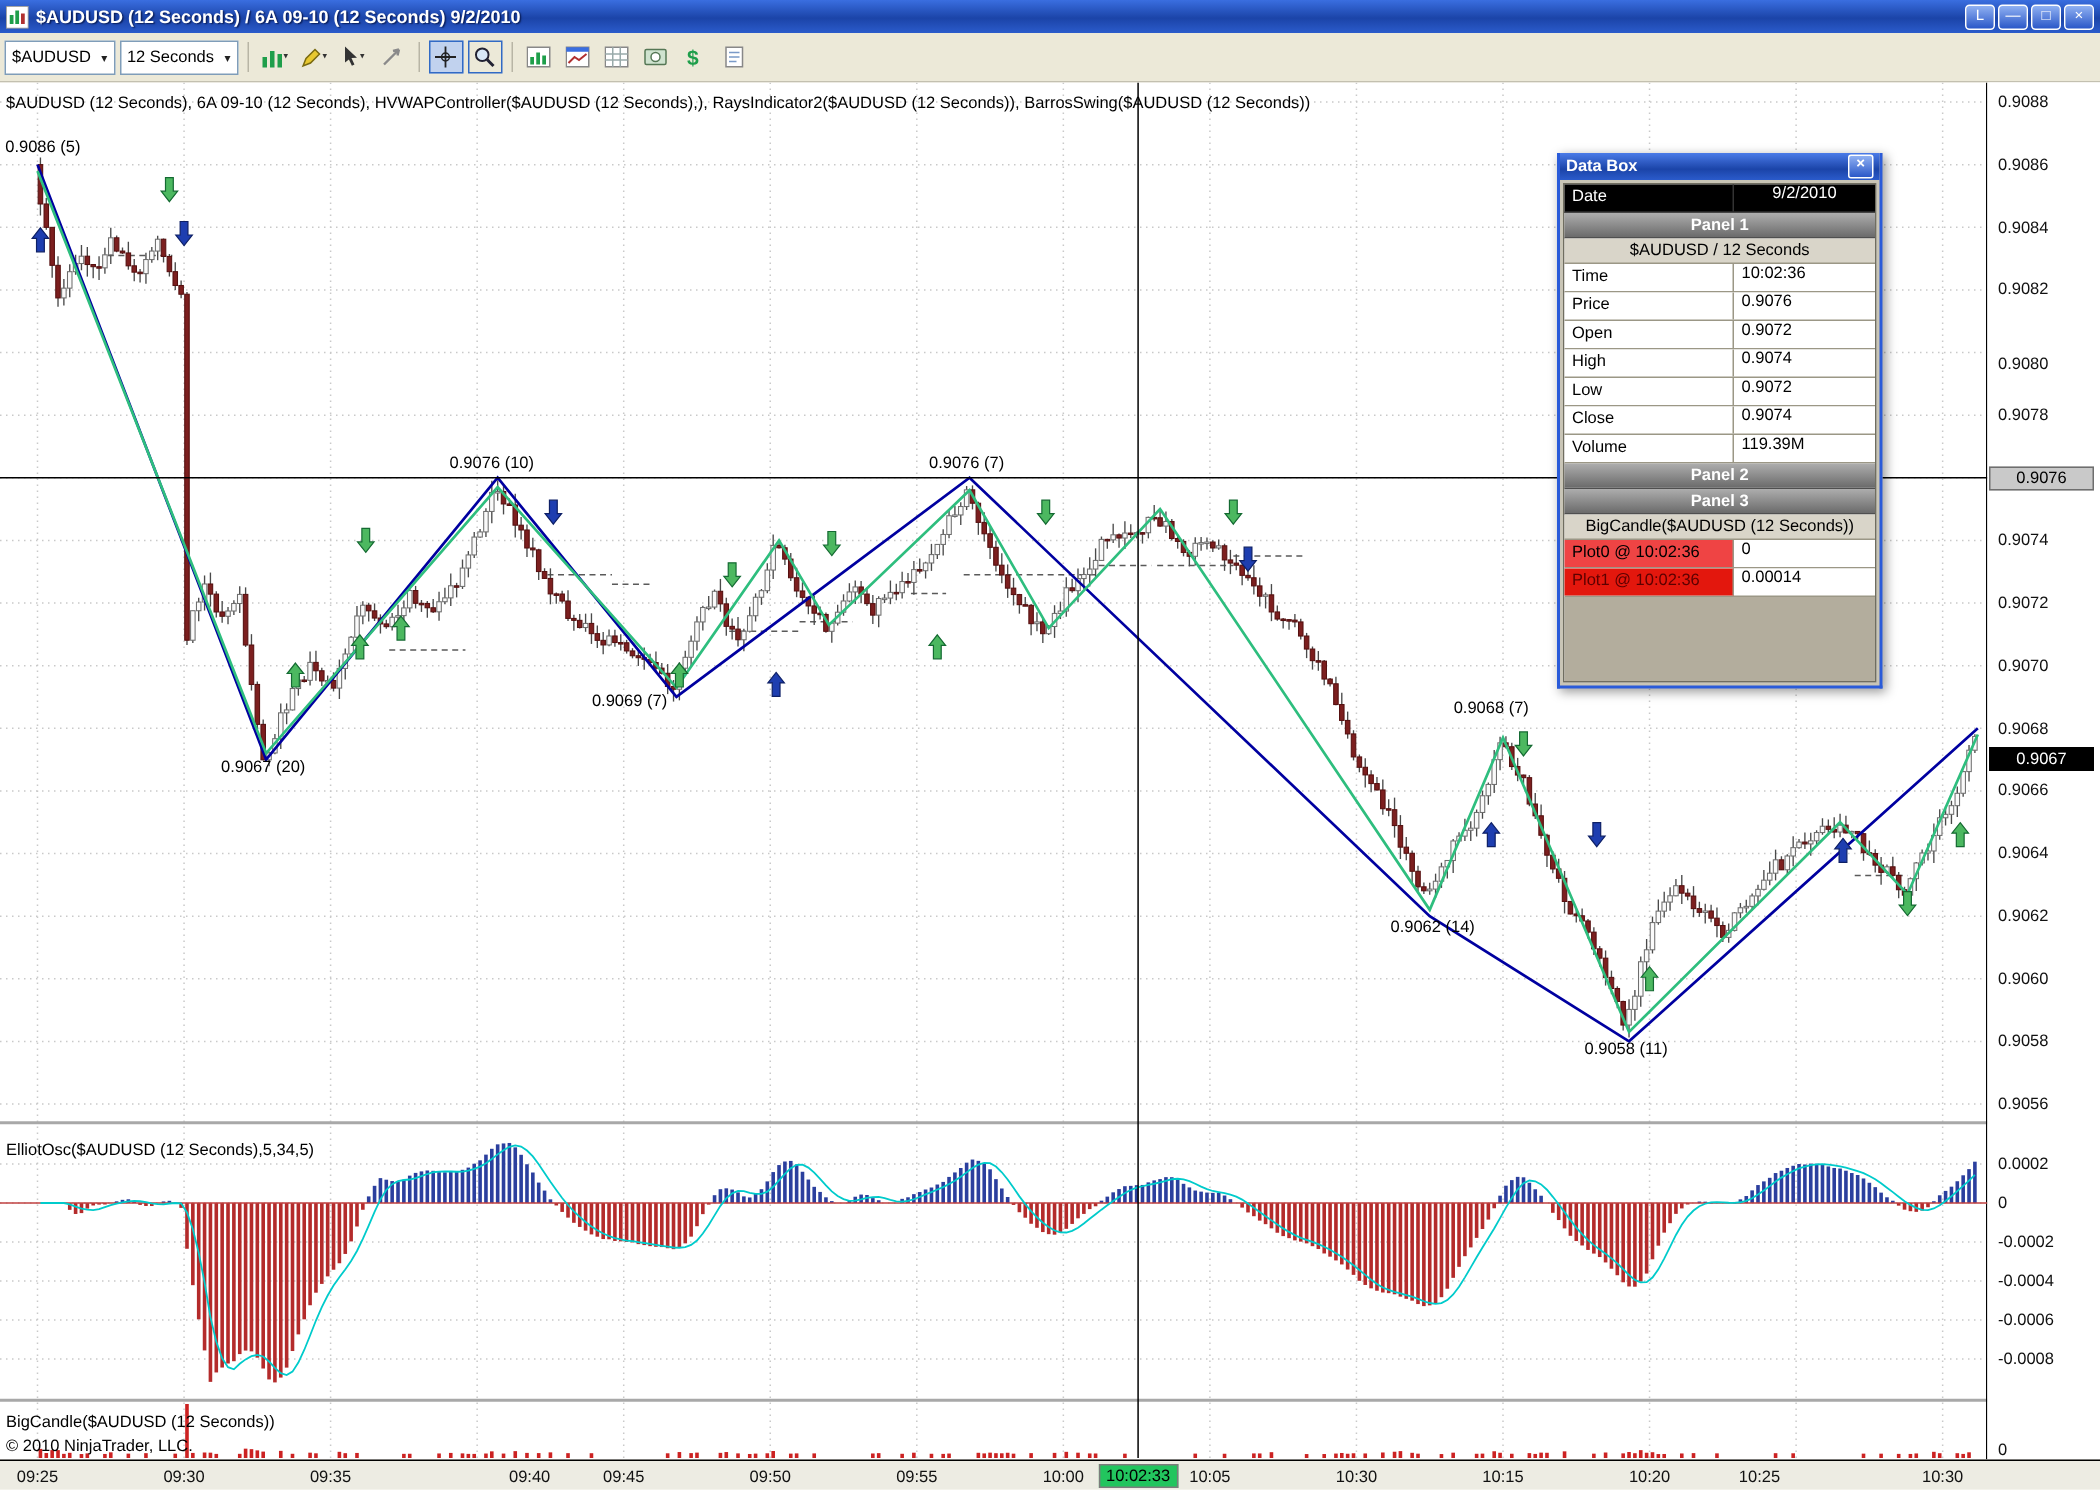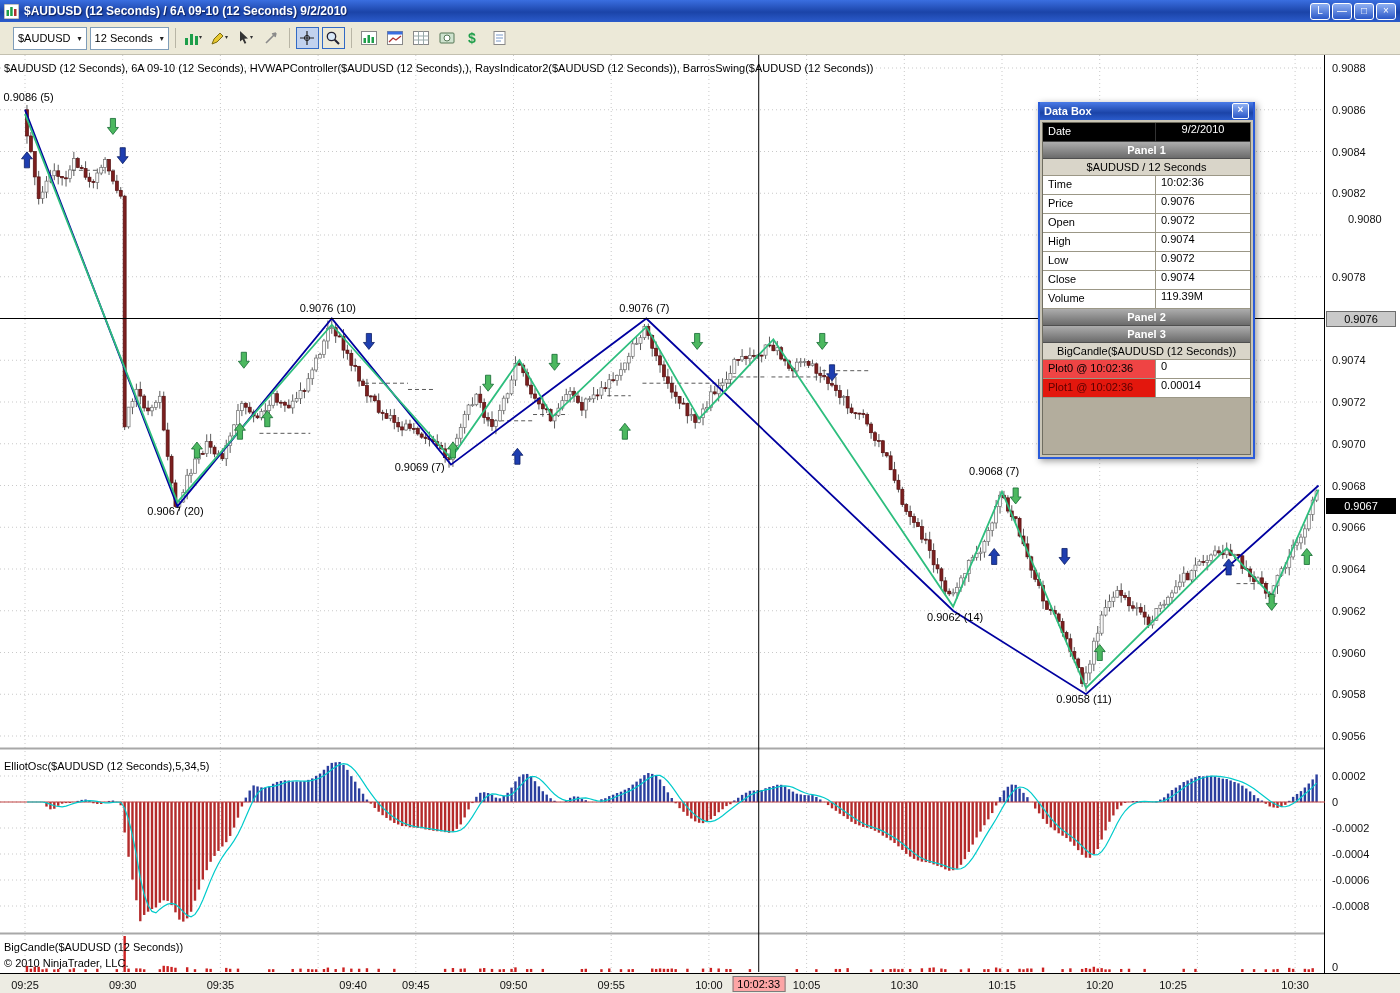--- a/index.html
+++ b/index.html
@@ -6,21 +6,21 @@
   body{width:1400px;height:993px;overflow:hidden;background:#ECE9D8;font-family:"Liberation Sans",sans-serif}
   .window{position:relative;width:1400px;height:936px}
 
   
   .titlebar{height:22px;background:linear-gradient(180deg,#3A6EE0 0%,#1B44A8 55%,#2B5BCB 100%);display:flex;align-items:center;padding:0 4px;gap:5px}
   .titlebar .title{color:#fff;font-weight:bold;font-size:12px;flex:1;white-space:nowrap;text-shadow:1px 1px 1px #0A1E5A}
   .winbtns{display:flex;gap:2px;align-items:center}
   .winbtn{width:20px;height:17px;border:1px solid #fff;border-radius:3px;background:linear-gradient(180deg,#8FB0F2,#2B58C8);color:#fff;font-size:10px;line-height:14px;text-align:center;padding:0;cursor:pointer;font-family:"Liberation Sans",sans-serif}
 
   
-  .toolbar{height:28px;background:#ECE9D8;border-bottom:1px solid #C3C0B0;display:flex;align-items:center;padding:2px 13px;gap:3px}
+  .toolbar{height:28px;background:#ECE9D8;border-bottom:1px solid #C3C0B0;display:flex;align-items:center;padding:2px 3px;gap:3px}
   .combo{height:21px;background:#fff;border:1px solid #7F9DB9;display:flex;align-items:center;font-size:11px;padding:0 4px;gap:7px;cursor:pointer}
   .caret{font-size:8px;color:#222}
   .tbtn{width:23px;height:22px;display:flex;align-items:center;justify-content:center;border:1px solid transparent;background:transparent;padding:0;cursor:pointer}
   .tbtn.pressed{border:1px solid #316AC5;background:#C1D2EE}
   .tbtn.hover{border:1px solid #316AC5}
   .sep{width:1px;height:20px;background:#B8B5A5;margin:0 3px}
 
   
   .chart-area{position:relative;width:1400px;height:943px;background:#fff}
   #chart-svg{position:absolute;left:0;top:0;display:block}
@@ -30,21 +30,21 @@
   
   #right-axis{position:absolute;left:1325px;top:0;width:75px;height:918px;background:#fff}
   .pa-label{position:absolute;left:7px;transform:translateY(-50%);font-size:11px;color:#111;white-space:nowrap}
   .pm{position:absolute;left:1px;width:68px;text-align:center;font-size:11px;padding:1px 0;transform:none}
   .pm.cross{background:#C9C9C9;border:1px solid #6E6E6E;color:#000}
   .pm.last{background:#000;border:1px solid #000;color:#fff}
 
   
   #time-axis{position:absolute;left:0;top:918px;width:1400px;height:25px;background:#EDECE3;border-top:1px solid #000}
   .ta-label{position:absolute;top:5px;transform:translateX(-50%);font-size:11px;color:#111;white-space:nowrap}
-  .ta-cross{position:absolute;top:2px;transform:translateX(-50%);background:#fca5a5;border:1px solid #7C7C7C;padding:1px 4px;font-size:11px;color:#000;white-space:nowrap}
+  .ta-cross{position:absolute;top:2px;transform:translateX(-50%);background:#22c55e;border:1px solid #7C7C7C;padding:1px 4px;font-size:11px;color:#000;white-space:nowrap}
 
   
   #databox{position:absolute;left:1038px;top:47px;width:213px;background:#C9C5B6;border:2px solid #2A5BD9;border-top:none;box-shadow:2px 2px 7px rgba(0,0,0,.4)}
   .db-title{height:18px;background:linear-gradient(180deg,#4A7BE8 0%,#1B44A8 60%,#2B5BCB 100%);color:#fff;font-weight:bold;font-size:11px;display:flex;align-items:center;justify-content:space-between;padding:0 4px}
   .db-close{width:15px;height:14px;background:linear-gradient(180deg,#8FB0F2,#2B58C8);border:1px solid #fff;border-radius:2px;color:#fff;font-size:10px;line-height:12px;text-align:center;cursor:pointer}
   .db-body{margin:2px;border:1px solid #6F6D60;background:#fff;display:flex;flex-direction:column}
   .db-row{display:flex;border-bottom:1px solid #9B9786;font-size:11px;background:#fff;min-height:18px;align-items:stretch}
   .db-row .c1{width:102px;padding:2px 5px;border-right:1px solid #9B9786}
   .db-row .c2{flex:1;padding:0 5px}
   .db-row.dark{background:#000;color:#fff;border-bottom:1px solid #444}
@@ -1392,21 +1392,21 @@
       <text x="4" y="715" class="svglbl">ElliotOsc($AUDUSD (12 Seconds),5,34,5)</text>
       <text x="4" y="896" class="svglbl">BigCandle($AUDUSD (12 Seconds))</text>
       <text x="4" y="912" class="svglbl">© 2010 NinjaTrader, LLC.</text>
     </svg>
 
     <div id="right-axis">
         <span class="pa-label" style="top: 13px;">0.9088</span>
         <span class="pa-label" style="top: 54.75px;">0.9086</span>
         <span class="pa-label" style="top: 96.5px;">0.9084</span>
         <span class="pa-label" style="top: 138.25px;">0.9082</span>
-        <span class="pa-label" style="top: 164px; margin-left: 16px;">0.9080</span>
+        <span class="pa-label" style="top: 188px;">0.9080</span>
         <span class="pa-label" style="top: 221.75px;">0.9078</span>
         <span class="pa-label" style="top: 263.5px;">0.9076</span>
         <span class="pa-label" style="top: 305.25px;">0.9074</span>
         <span class="pa-label" style="top: 347px;">0.9072</span>
         <span class="pa-label" style="top: 388.75px;">0.9070</span>
         <span class="pa-label" style="top: 430.5px;">0.9068</span>
         <span class="pa-label" style="top: 472.25px;">0.9066</span>
         <span class="pa-label" style="top: 514px;">0.9064</span>
         <span class="pa-label" style="top: 555.75px;">0.9062</span>
         <span class="pa-label" style="top: 597.5px;">0.9060</span>

